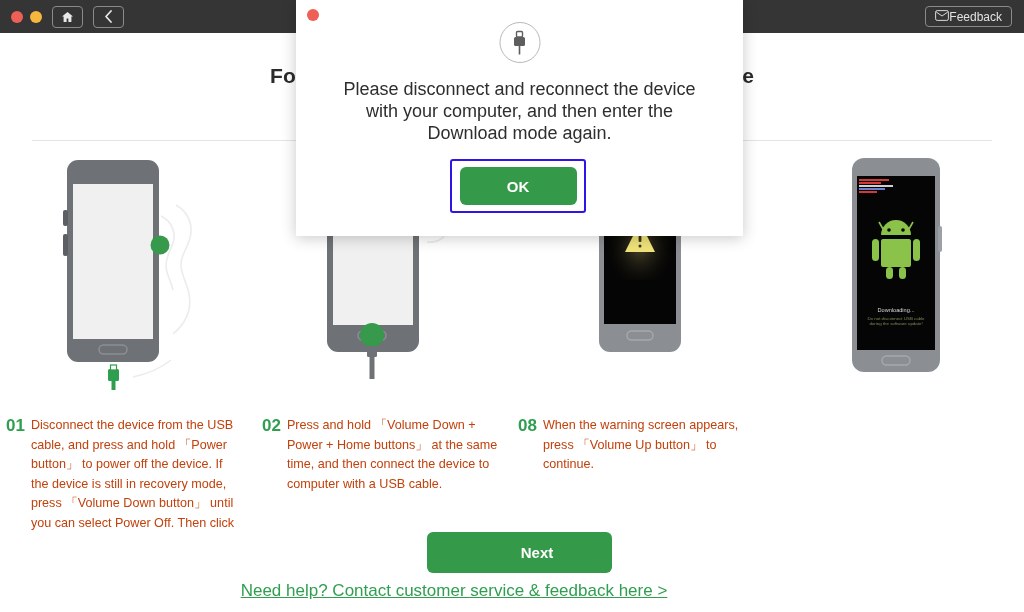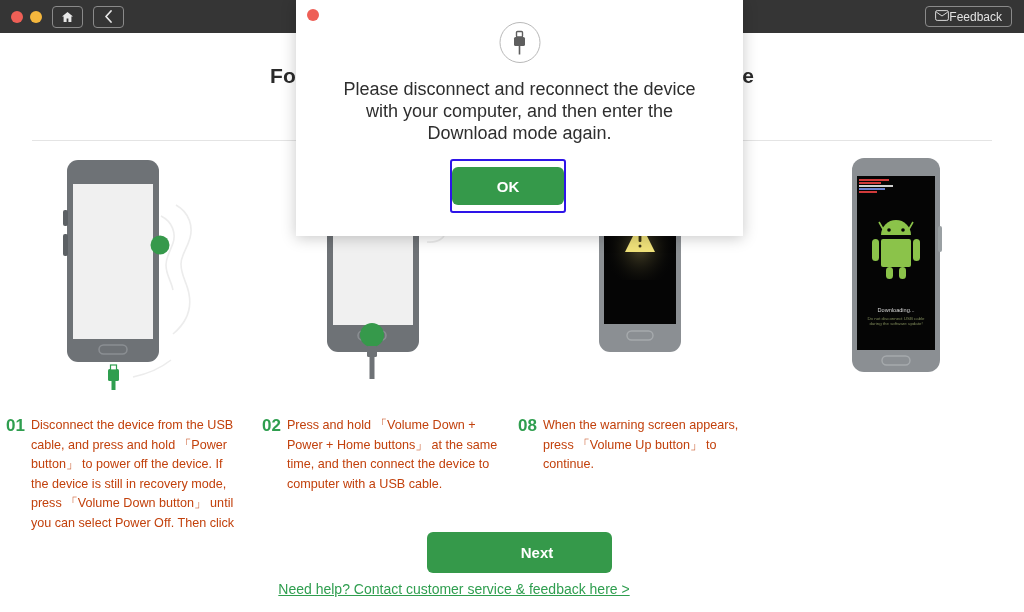--- a/index.html
+++ b/index.html
@@ -88,21 +88,21 @@
   .next-btn {
     position: absolute; left: 427px; top: 532px;
     width: 185px; height: 41px;
     background: #35994a; border-radius: 6px;
     color: #fff; font-size: 15px; font-weight: bold;
     display: flex; align-items: center; justify-content: center; padding-left: 35px;
   }
   .help-link {
     position: absolute; left: 0; top: 581px; width: 908px;
     text-align: center;
-    color: #2f9e4f; font-size: 14px;
+    color: #2f9e4f; font-size: 17px;
     text-decoration: underline;
   }
 
   
   .modal {
     position: absolute; left: 296px; top: 0;
     width: 447px; height: 236px;
     background: #ffffff;
     box-shadow: 0 2px 14px rgba(0,0,0,.22);
   }
@@ -117,21 +117,21 @@
     border: 1.3px solid #b9b9b9; border-radius: 50%;
     display: flex; align-items: center; justify-content: center;
   }
   .modal-text {
     position: absolute; top: 78px; left: 42px; width: 363px;
     text-align: center; color: #2e2e2e;
     font-size: 18px; line-height: 22px;
   }
   .ok-wrap {
     position: absolute; left: 154px; top: 159px;
-    width: 116px; height: 54px;
+    width: 136px; height: 54px;
     border: 2.5px solid #2e14e8; border-radius: 3px;
     display: flex; align-items: center; justify-content: center;
   }
   .ok-btn {
     width: 117px; height: 38px;
     background: #35994a; border-radius: 6px;
     color: #fff; font-size: 15px; font-weight: bold;
     display: flex; align-items: center; justify-content: center;
   }
   .tiny { font-size: 4.4px; line-height: 6px; }

